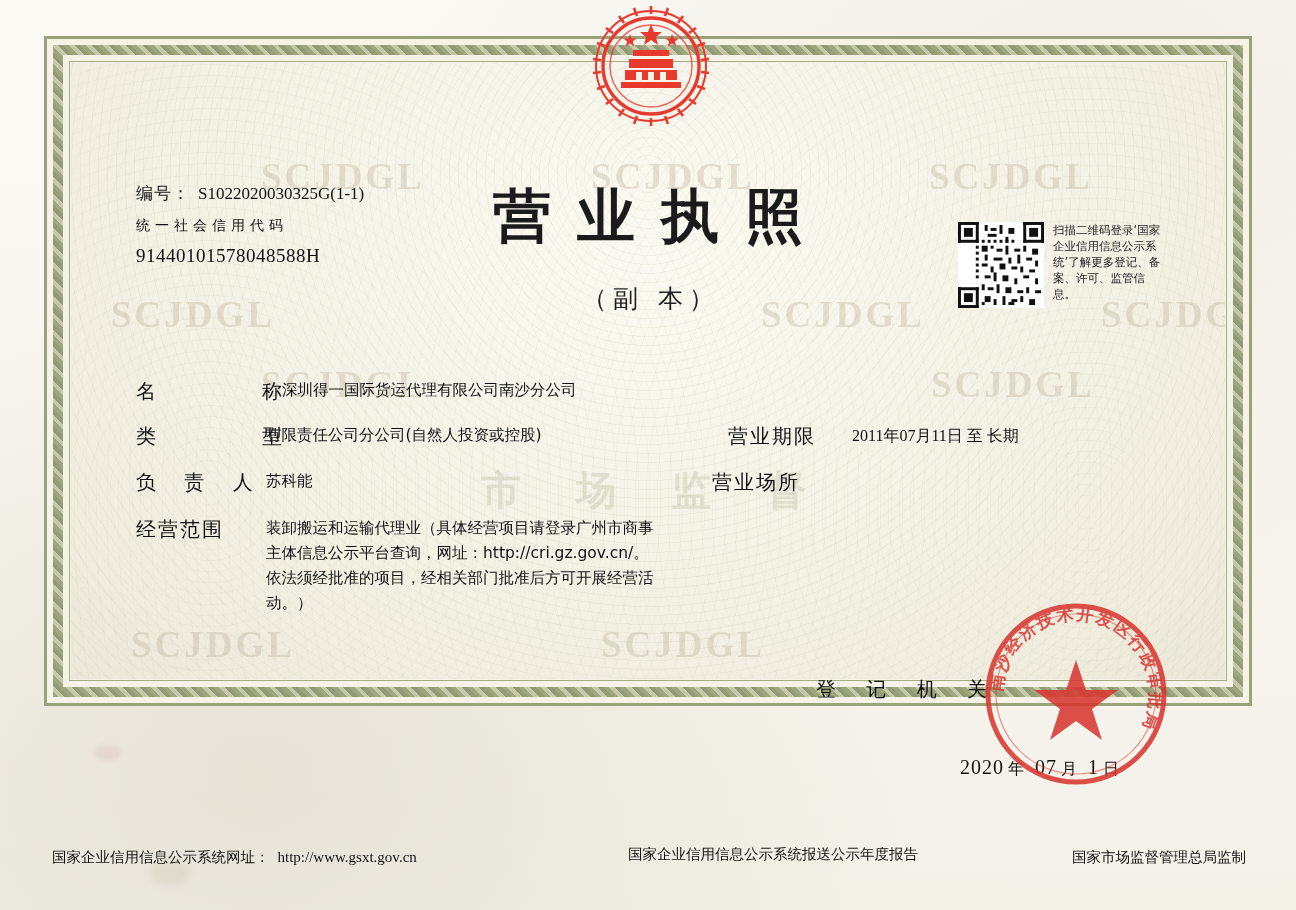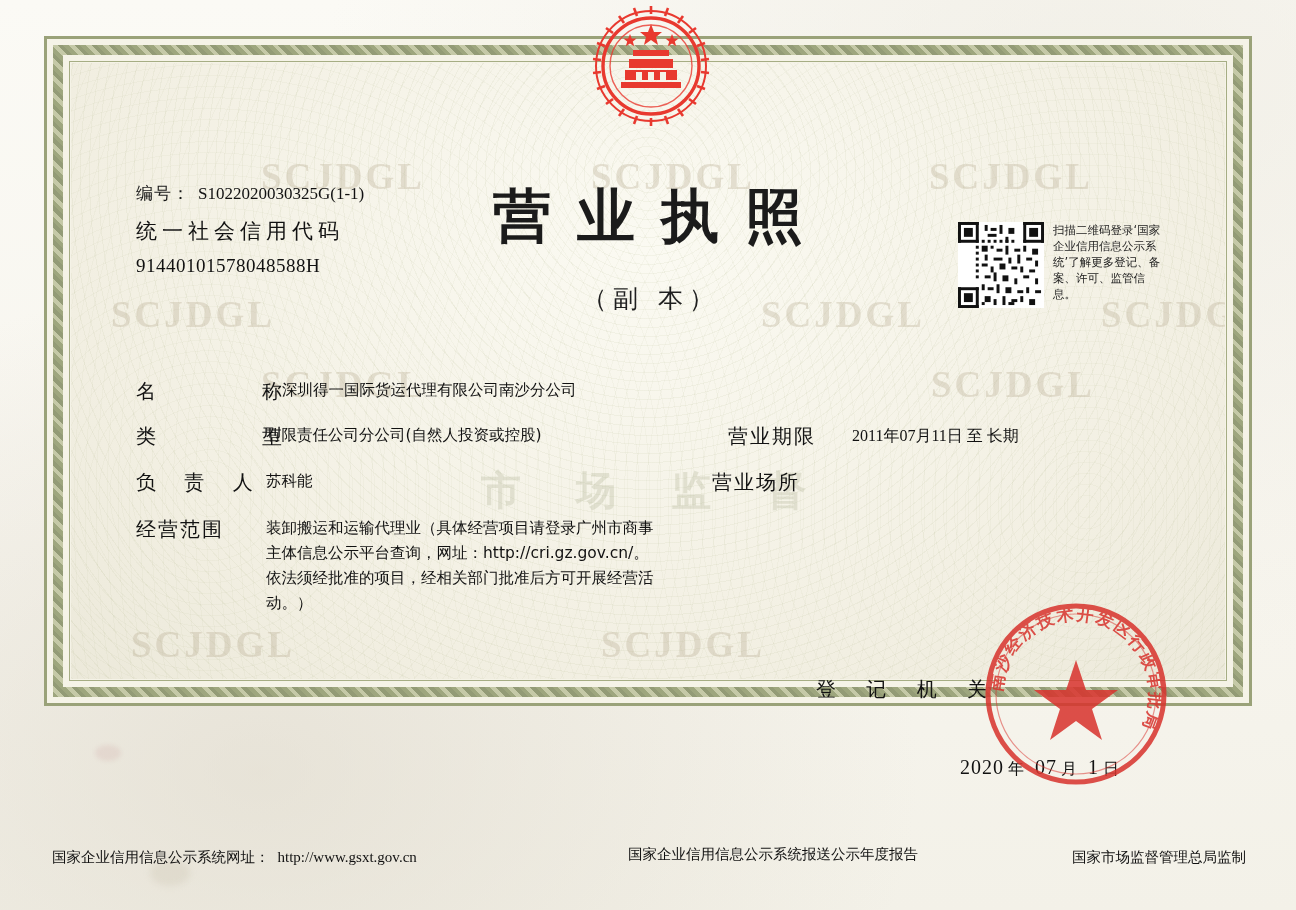--- a/index.html
+++ b/index.html
@@ -149,21 +149,21 @@
     color: #161616;
   }
   .id-value {
     font-family: "Liberation Serif", serif;
     font-size: 17px;
     margin-left: 8px;
     color: #111;
   }
   .uscc-label {
     font-family: "DejaVu Sans", sans-serif;
-    font-size: 21px;
+    font-size: 14px;
     letter-spacing: 5px;
     color: #111;
     margin-top: 6px;
     margin-bottom: 10px;
   }
   .uscc-value {
     font-family: "Liberation Serif", serif;
     font-size: 19px;
     letter-spacing: 0.5px;
     color: #111;

